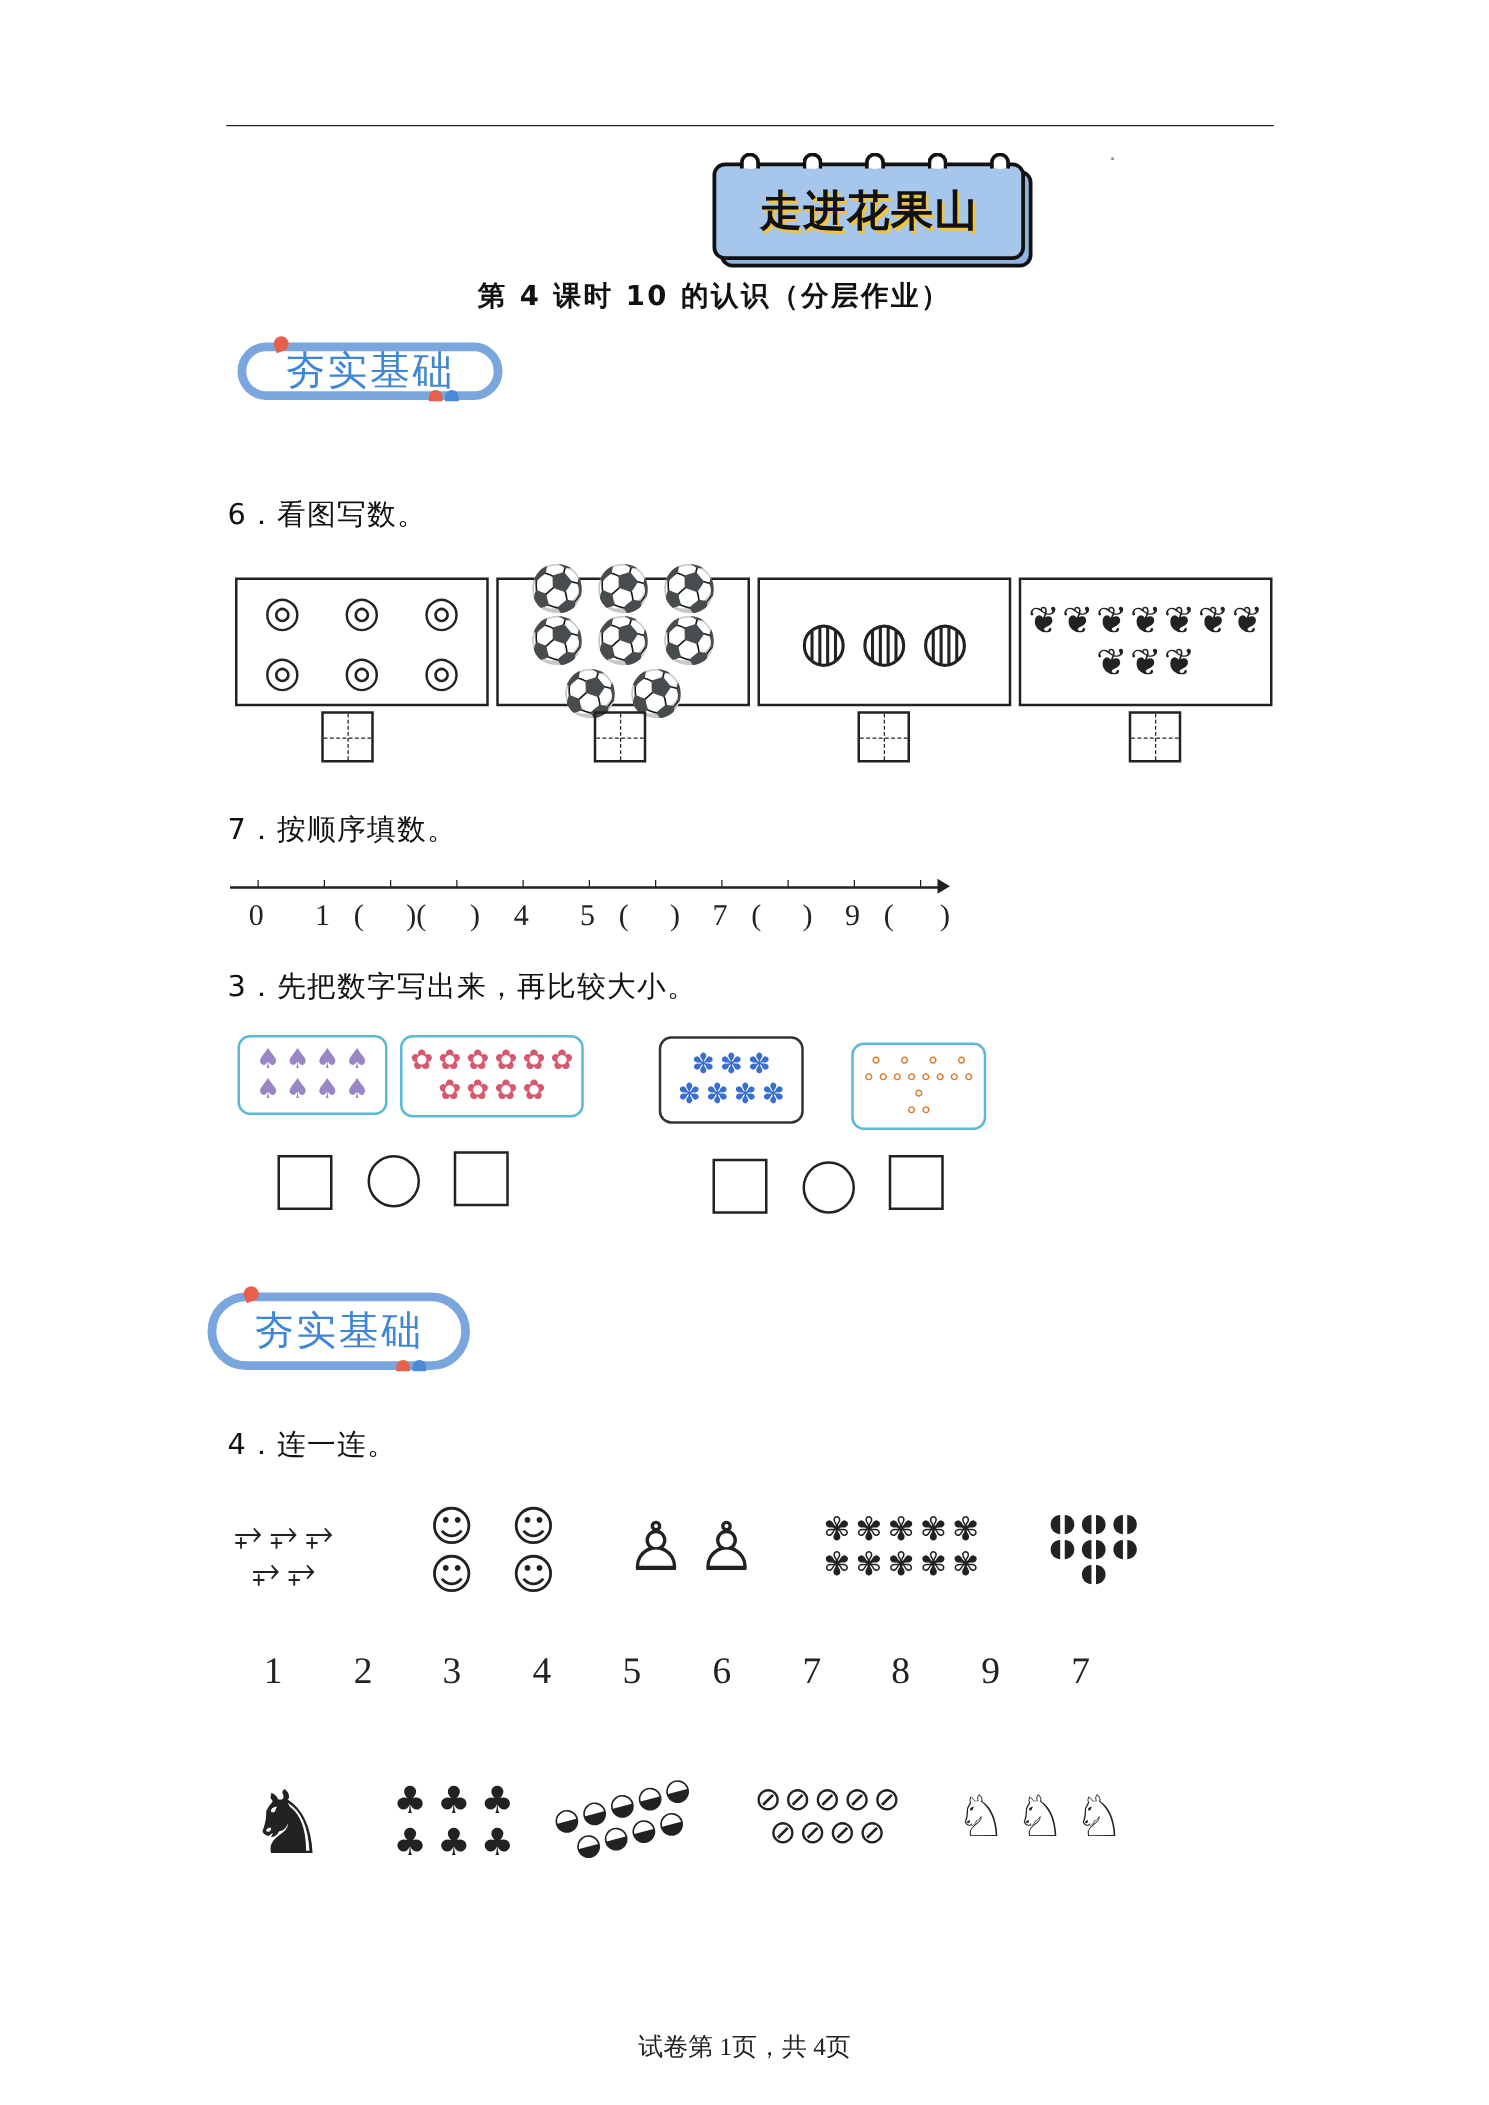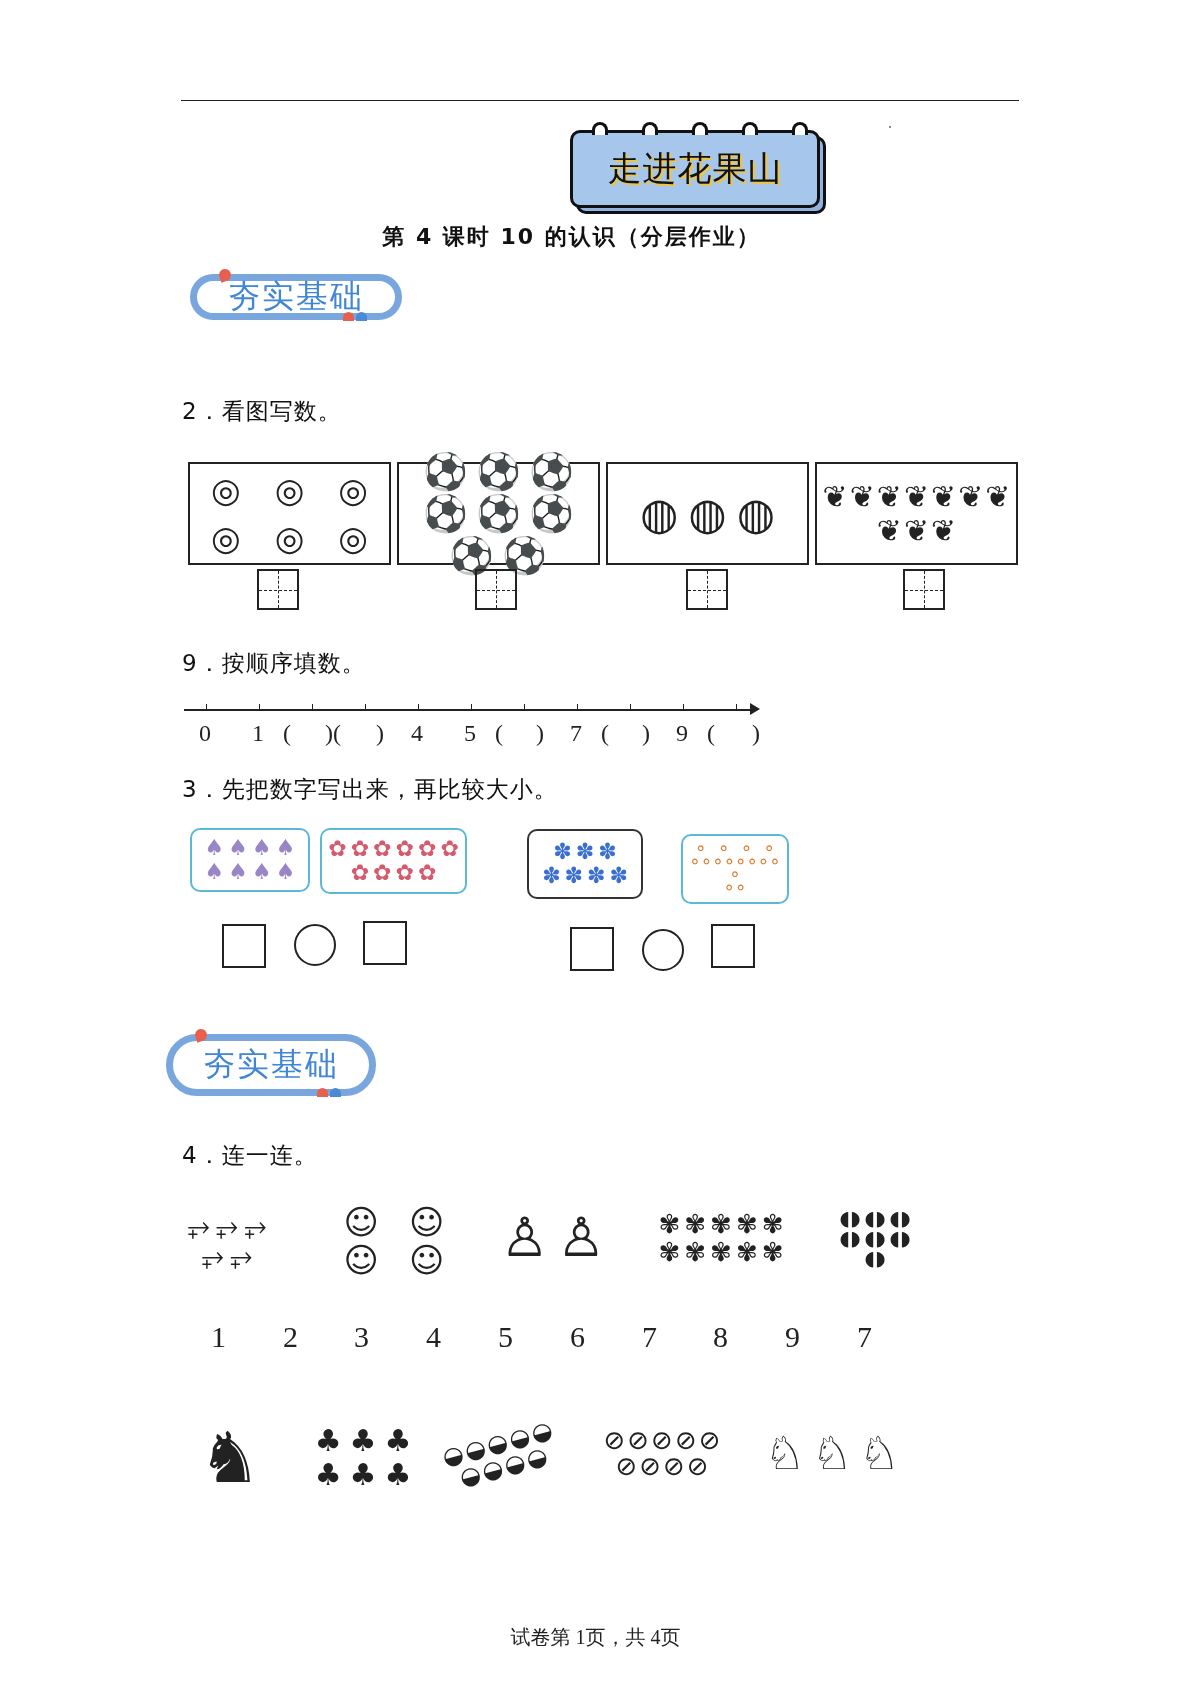--- a/index.html
+++ b/index.html
@@ -3,21 +3,21 @@
 <meta charset="utf-8">
 <style>
   html,body{margin:0;padding:0;background:#fff;}
   body{width:1191px;height:1684px;position:relative;overflow:hidden;font-family:"DejaVu Sans",sans-serif;color:#111;}
   .abs{position:absolute;}
   .rule{left:181px;top:100px;width:838px;height:0;border-top:1.5px solid #222;}
   .titlebox{left:570px;top:130px;width:252px;height:80px;}
   .titlebox .back{position:absolute;left:6px;top:6px;width:244px;height:72px;border:3px solid #111;border-radius:10px;background:#8fb4e0;}
   .titlebox .front{position:absolute;left:0;top:0;width:244px;height:72px;border:3px solid #111;border-radius:10px;background:#a6c6ec;display:flex;align-items:center;justify-content:center;}
   .titlebox .ring{position:absolute;top:-8px;width:10px;height:10px;border:3px solid #111;border-bottom:none;border-radius:8px 8px 0 0;background:#fff;}
-  .titletext{font-family:"DejaVu Sans",sans-serif;font-weight:normal;font-size:34px;color:#111;text-shadow:2px 2px 0 #f0c43c;letter-spacing:1px;}
+  .titletext{font-family:"DejaVu Sans",sans-serif;font-weight:bold;font-size:34px;color:#111;text-shadow:2px 2px 0 #f0c43c;letter-spacing:1px;}
   .subtitle{left:0;width:1093px;top:222px;text-align:center;font-family:"DejaVu Sans",sans-serif;font-weight:bold;font-size:22px;letter-spacing:2px;padding-left:50px;box-sizing:border-box;}
   .badge{border:7px solid #7aa6de;border-radius:40px;background:#fff;display:flex;align-items:center;justify-content:center;box-sizing:border-box;}
   .badge span{font-family:"DejaVu Serif",serif;font-size:32px;color:#3f86d6;letter-spacing:2px;}
   .badge .sparkle{position:absolute;left:22px;top:-12px;width:12px;height:12px;background:#e8604d;border-radius:50% 50% 50% 0;transform:rotate(-20deg);}
   .badge .dots{position:absolute;right:28px;bottom:-8px;display:flex;gap:2px;}
   .badge .dots i{display:block;width:11px;height:9px;border-radius:9px 9px 0 0;}
   .q{font-family:"DejaVu Sans",sans-serif;font-size:23px;color:#111;letter-spacing:1px;}
   .picbox{border:2.5px solid #222;box-sizing:border-box;background:#fff;display:flex;align-items:center;justify-content:center;}
   .ansbox{width:40px;height:38px;border:2px solid #222;box-sizing:border-box;}
   .ansbox:before{content:"";position:absolute;left:50%;top:0;bottom:0;border-left:1.5px dashed #222;}
@@ -57,21 +57,21 @@
 
 <div class="abs badge" style="left:190px;top:274px;width:212px;height:46px;">
   <div class="sparkle"></div>
   <span>夯实基础</span>
   <div class="dots">
       <i style="background:#e8604d"></i>
       <i style="background:#4a8ad6"></i>
     </div>
 </div>
 
-<div class="abs q" style="left:182px;top:396px;">2．看图写数。</div>
+<div class="abs q" style="left:182px;top:396px;">6．看图写数。</div>
 
 <div class="abs picbox" style="left:188px;top:462px;width:203px;height:103px;">
   <div class="grp ico" style="width:180px;gap:14px 34px;font-size:34px;">
     <span>◎</span>
       <span>◎</span>
       <span>◎</span>
     <span>◎</span>
       <span>◎</span>
       <span>◎</span>
   </div>
@@ -108,21 +108,21 @@
       <span>❦</span>
       <span>❦</span>
   </div>
 </div>
 
 <div class="abs ansbox" style="left:257px;top:569px;width:42px;height:41px;"></div>
 <div class="abs ansbox" style="left:475px;top:569px;width:42px;height:41px;"></div>
 <div class="abs ansbox" style="left:686px;top:569px;width:42px;height:41px;"></div>
 <div class="abs ansbox" style="left:903px;top:569px;width:42px;height:41px;"></div>
 
-<div class="abs q" style="left:182px;top:648px;">9．按顺序填数。</div>
+<div class="abs q" style="left:182px;top:648px;">7．按顺序填数。</div>
 
 <div class="abs nl-line"></div>
 <div class="abs nl-arrow"></div>
 <div class="abs tick" style="left:206px;"></div>
 <div class="abs tick" style="left:259px;"></div>
 <div class="abs tick" style="left:312px;"></div>
 <div class="abs tick" style="left:365px;"></div>
 <div class="abs tick" style="left:418px;"></div>
 <div class="abs tick" style="left:471px;"></div>
 <div class="abs tick" style="left:524px;"></div>

